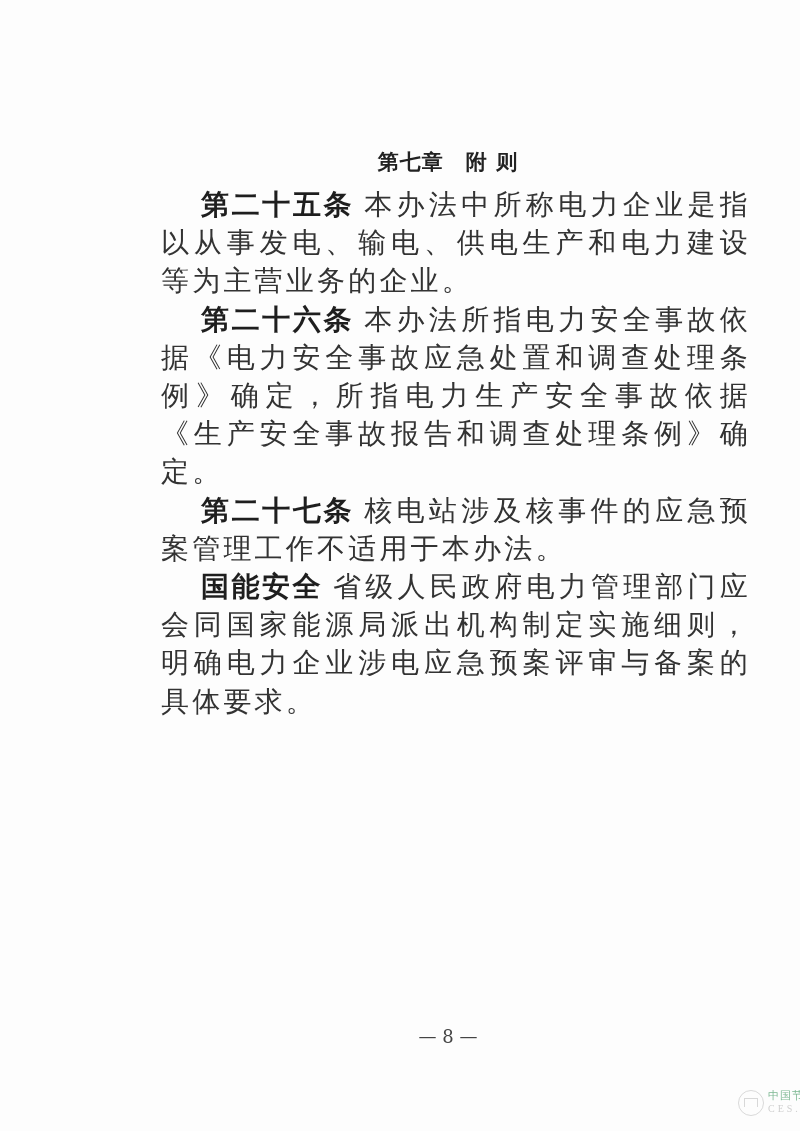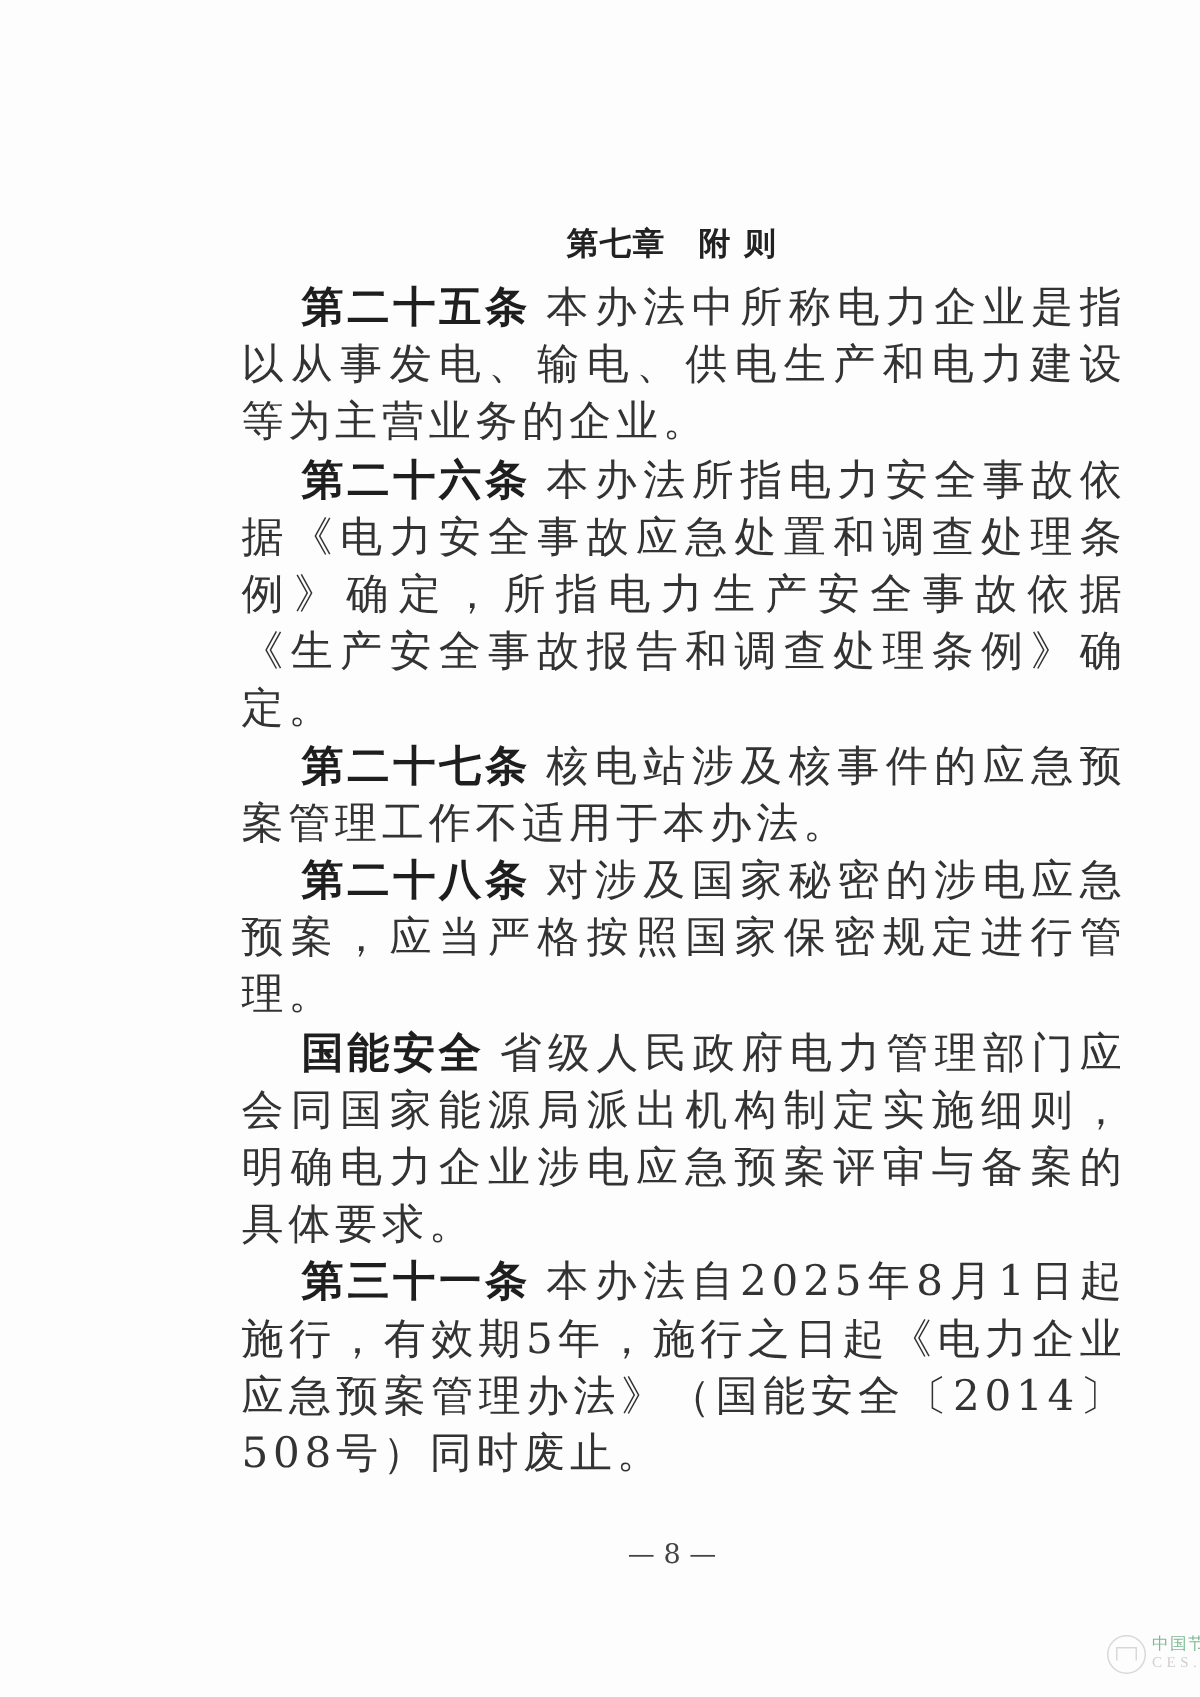--- a/index.html
+++ b/index.html
@@ -26,23 +26,21 @@
 
 <div class="page">
   <div class="chapter">
     <span>第七章</span><span class="gap"></span><span>附 则</span>
   </div>
 
   <div class="body-text">
     <p class="para"><span class="art">第二十五条</span><span>本办法中所称电力企业是指以从事发电、输电、供电生产和电力建设等为主营业务的企业。</span></p>
     <p class="para"><span class="art">第二十六条</span><span>本办法所指电力安全事故依据《电力安全事故应急处置和调查处理条例》确定，所指电力生产安全事故依据《生产安全事故报告和调查处理条例》确定。</span></p>
     <p class="para"><span class="art">第二十七条</span><span>核电站涉及核事件的应急预案管理工作不适用于本办法。</span></p>
-    <p class="para"><span class="art">第二十八条</span><span>对涉及国家秘密的涉电应急预案，应当严格按照国家保密规定进行管理。</span></p>
     <p class="para"><span class="art">国能安全</span><span>省级人民政府电力管理部门应会同国家能源局派出机构制定实施细则，明确电力企业涉电应急预案评审与备案的具体要求。</span></p>
-    <p class="para"><span class="art">第三十一条</span><span>本办法自2025年8月1日起施行，有效期5年，施行之日起《电力企业应急预案管理办法》（国能安全〔2014〕508号）同时废止。</span></p>
   </div>
 
   <div class="pagenum">— 8 —</div>
 
   <div class="watermark">
     <div class="wm-logo"></div>
     <div class="wm-cn">中国节能网</div>
     <div class="wm-en">CES.CN</div>
   </div>
 </div>

